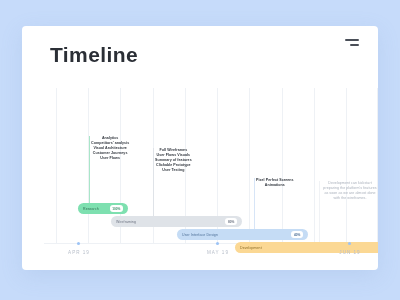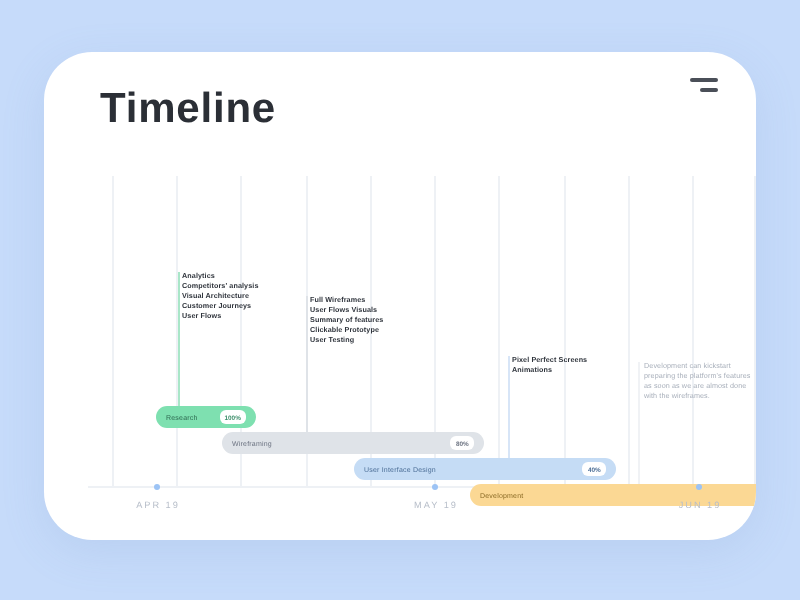--- a/index.html
+++ b/index.html
@@ -16,23 +16,24 @@
   }
 
   
   #card {
     position: absolute;
     left: 22px;
     top: 26px;
     width: 356px;
     height: 244px;
     background: #ffffff;
-    border-radius: 24px;
+    border-radius: 4px;
     box-shadow: 0 6px 22px rgba(120,150,200,0.16);
     overflow: hidden;
+    text-align: center;
   }
 
   
   #page-title {
     position: absolute;
     left: 28px;
     top: 17px;
     font-size: 21px;
     font-weight: bold;
     letter-spacing: 0.4px;

